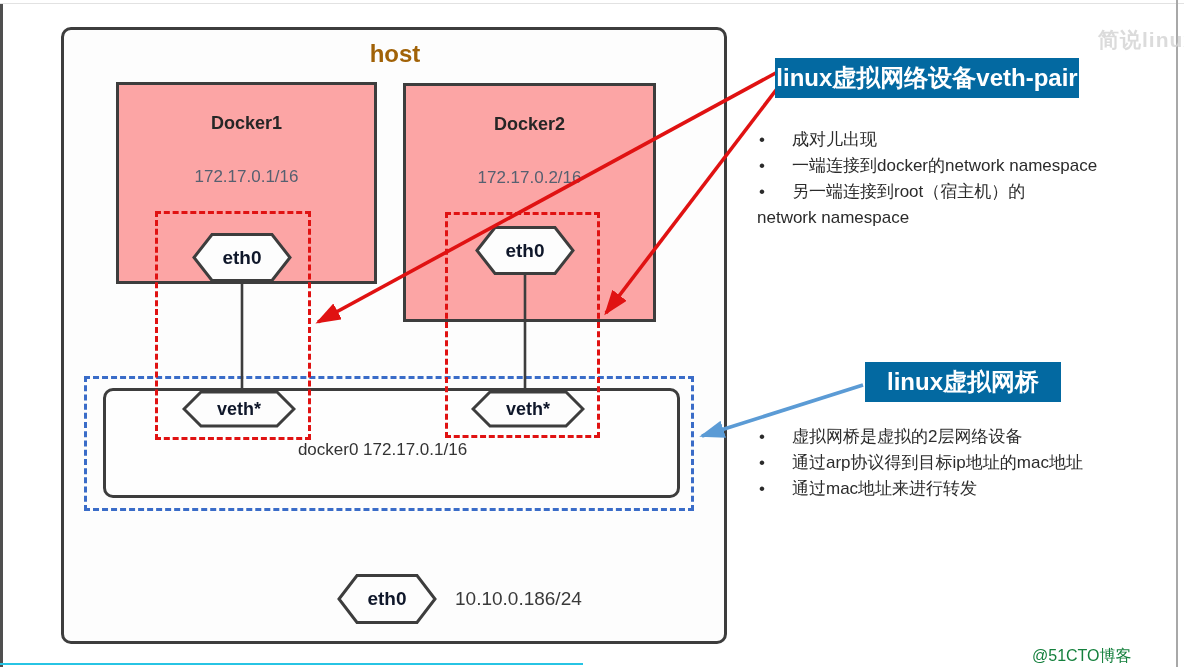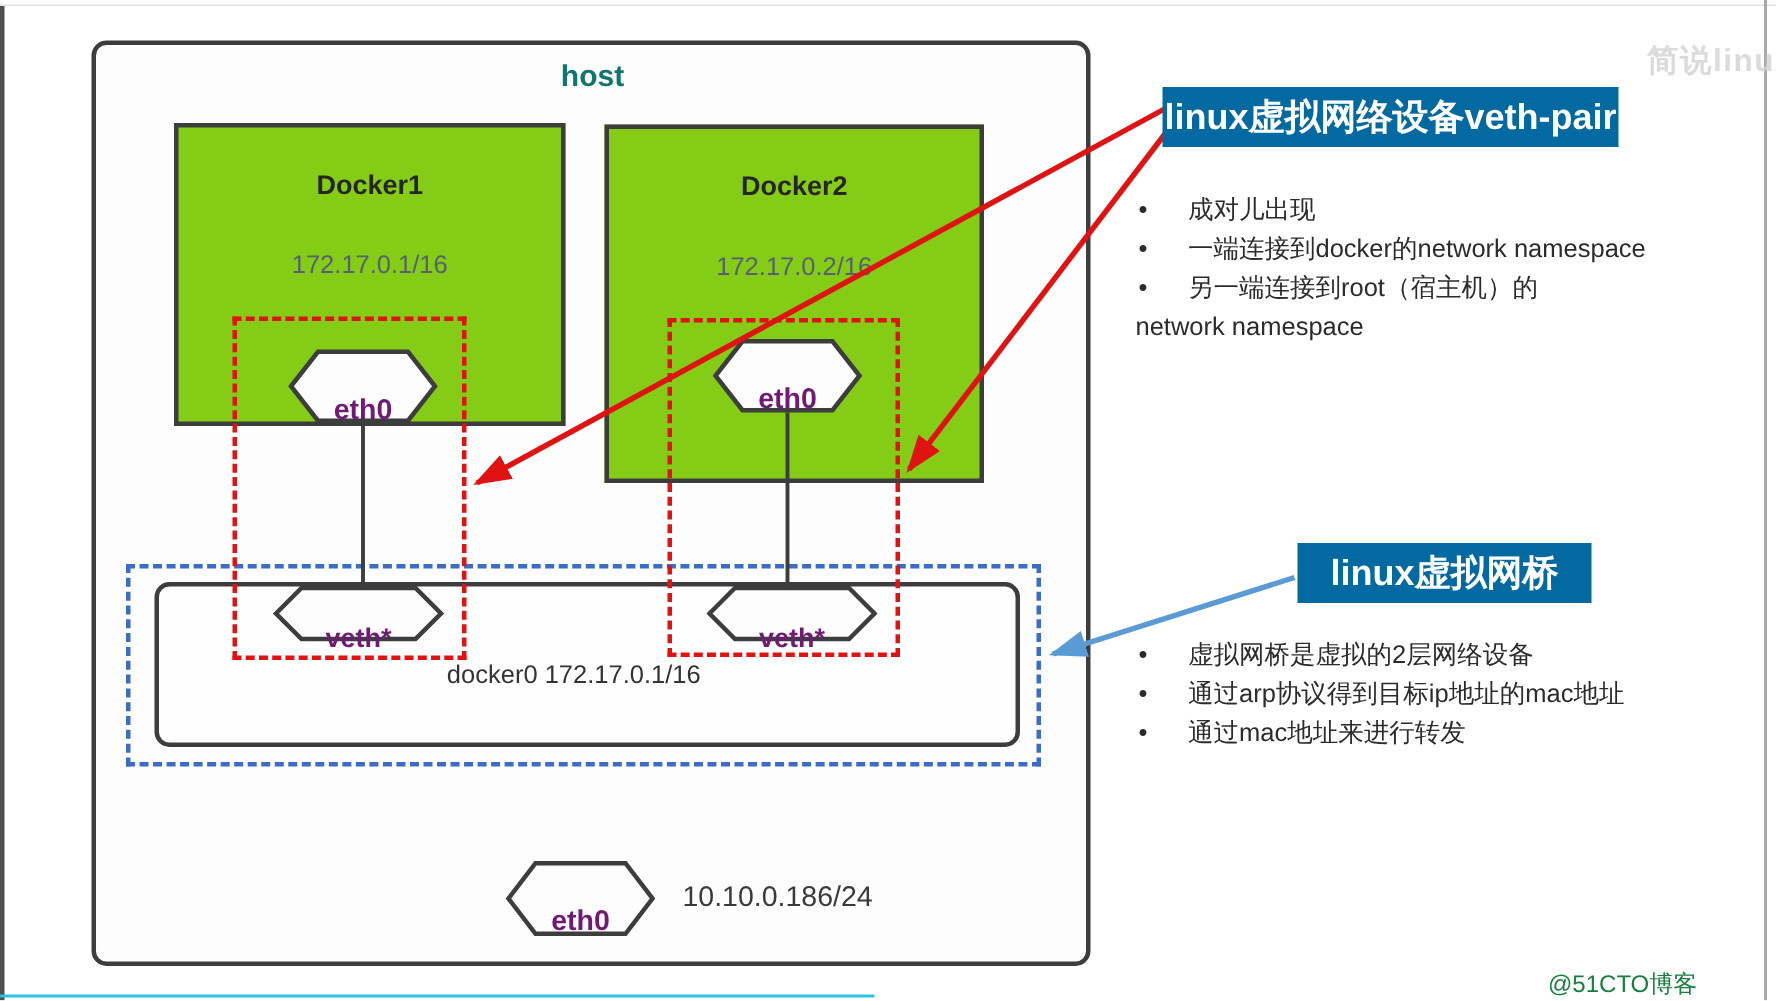--- a/index.html
+++ b/index.html
@@ -9,49 +9,49 @@
   }
   
   .edge-left{position:absolute;left:0;top:4px;width:3px;height:663px;background:#4f4f4f;}
   .edge-top{position:absolute;left:0;top:3px;width:1184px;height:1px;background:#e2e2e2;}
   .edge-right{position:absolute;left:1176px;top:0;width:2px;height:667px;background:#a8a8a8;}
   .cyan-line{position:absolute;left:0;top:663px;width:583px;height:2px;background:#27c4e4;}
 
   
   .box{position:absolute;border:3px solid #3d3d3d;background:#fefefe;box-sizing:border-box;}
   .host-box{left:61px;top:27px;width:666px;height:617px;border-radius:10px;background:#fdfdfd;}
-  .docker-box{background:#84cc16;}
+  .docker-box{background:#fca5a5;}
   .docker1{left:116px;top:82px;width:261px;height:202px;}
   .docker2{left:403px;top:83px;width:253px;height:239px;}
   .bridge-rect{left:103px;top:388px;width:577px;height:110px;border-radius:10px;border-width:3px;}
 
   
   .dash{position:absolute;box-sizing:border-box;background:transparent;z-index:3;}
   .red-dash{border:3px dashed #e01212;}
   .red-dash-1{left:155px;top:211px;width:156px;height:229px;}
   .red-dash-2{left:445px;top:212px;width:155px;height:226px;}
   .blue-dash{left:84px;top:376px;width:610px;height:135px;border:3px dashed #3a6cc8;z-index:2;}
 
   
   .host-label{position:absolute;left:330px;top:40px;width:130px;text-align:center;
-    font-size:20px;font-weight:bold;color:#0f766e;}
+    font-size:24px;font-weight:bold;color:#a16207;}
   .docker-title{position:absolute;left:0;right:0;top:28px;text-align:center;
     font-size:18px;font-weight:bold;color:#262626;}
   .docker-ip{position:absolute;left:0;right:0;top:82px;text-align:center;
     font-size:17px;font-weight:normal;color:#566070;}
   .docker0-label{position:absolute;left:250px;top:440px;width:265px;text-align:center;
     font-size:17px;color:#333;z-index:4;}
   .host-ip{position:absolute;left:455px;top:588px;width:180px;font-size:19px;color:#3a3a3a;z-index:4;}
 
   
   .hex{position:absolute;z-index:5;}
   .hex svg{display:block;}
-  .hex .hex-label{position:absolute;left:0;top:16px;width:100%;height:100%;
+  .hex .hex-label{position:absolute;left:0;top:0;width:100%;height:100%;
     display:flex;align-items:center;justify-content:center;
-    font-weight:bold;color:#701a75;}
+    font-weight:bold;color:#0f172a;}
   .hex-eth .hex-label{font-size:19px;}
   .hex-veth .hex-label{font-size:18px;}
   .hex-eth0-1{left:192px;top:232px;width:100px;height:51px;}
   .hex-eth0-2{left:475px;top:225px;width:100px;height:51px;}
   .hex-veth-1{left:182px;top:390px;width:114px;height:38px;}
   .hex-veth-2{left:471px;top:390px;width:114px;height:38px;}
   .hex-eth0-host{left:337px;top:573px;width:100px;height:52px;}
 
   
   .svg-layer{position:absolute;left:0;top:0;width:1184px;height:667px;pointer-events:none;}

